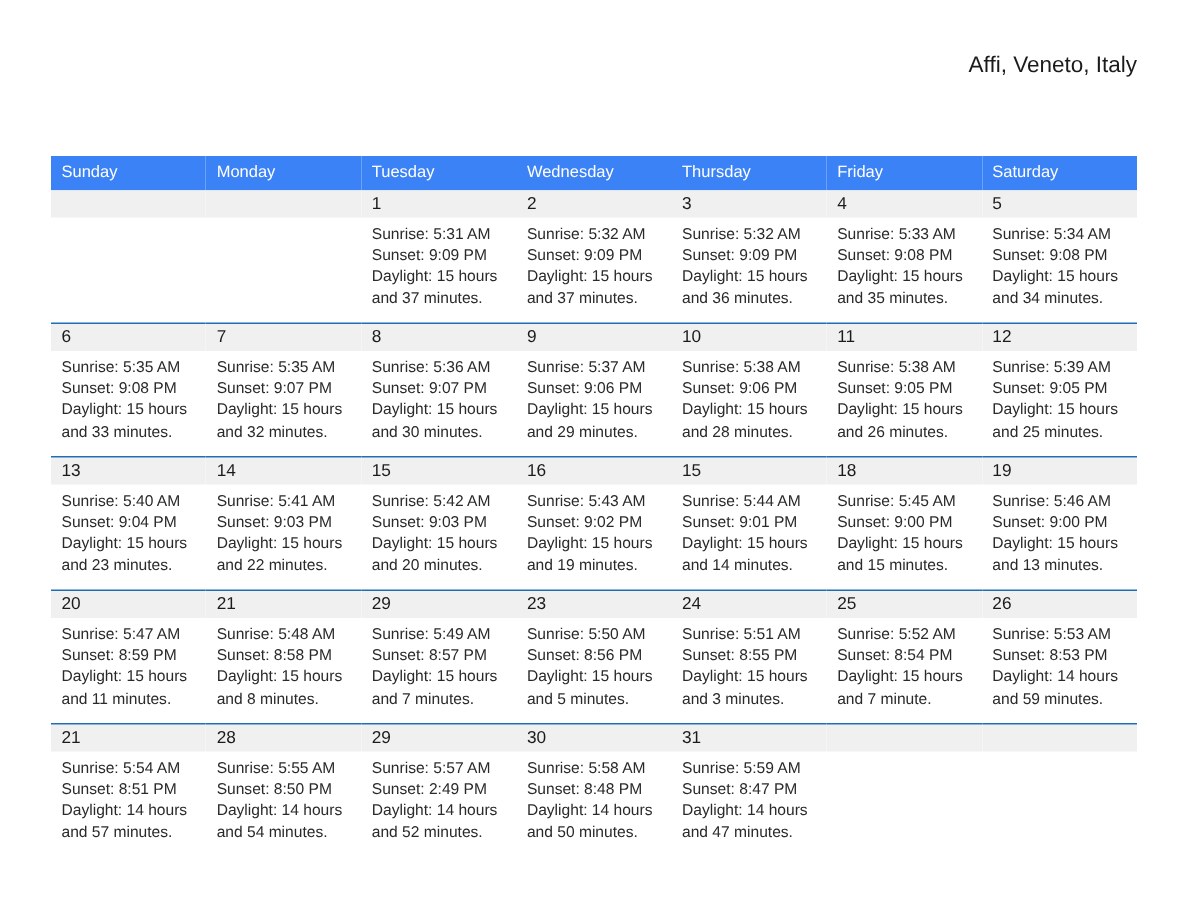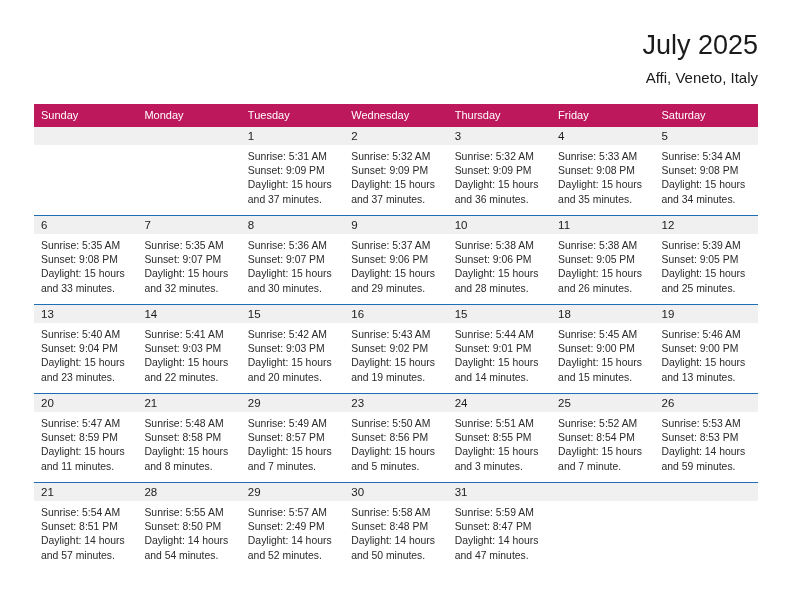--- a/index.html
+++ b/index.html
@@ -93,21 +93,21 @@
     position: absolute;
     left: 34px;
     top: 104px;
     width: 724px;
     border-collapse: collapse;
     table-layout: fixed;
   }
   .calendar col { width: 103.43px; }
 
   .calendar thead th {
-    background: #be185d;
+    background: #3b82f6;
     color: #ffffff;
     font-size: 11px;
     font-weight: normal;
     text-align: left;
     padding: 5px 0 5px 7px;
     height: 13px;
     line-height: 13px;
     border: none;
   }
 
@@ -147,21 +147,20 @@
 </style>
 </head>
 <body>
 
 <div class="page">
 
   <div class="masthead">
 
 
     <div class="title-block">
-      <div class="cal-title">July 2025</div>
       <div class="cal-subtitle">Affi, Veneto, Italy</div>
     </div>
 
   </div>
 
   <table class="calendar">
     <colgroup>
       <col>
         <col>
         <col>

